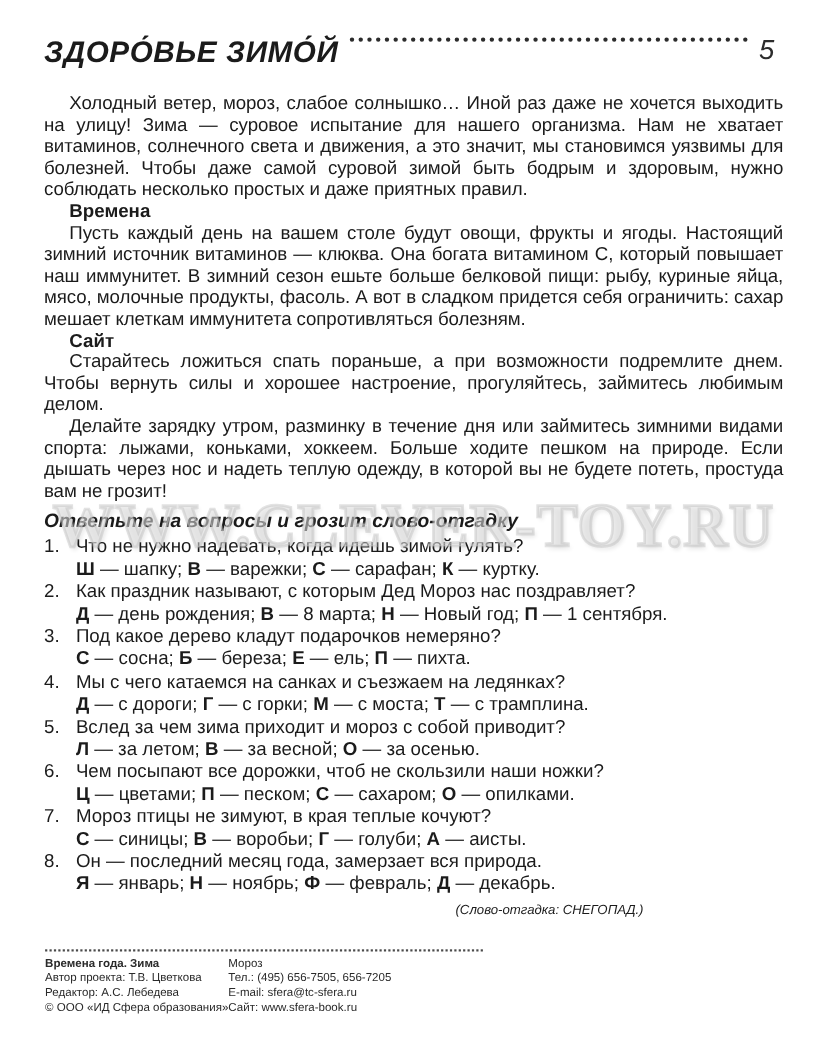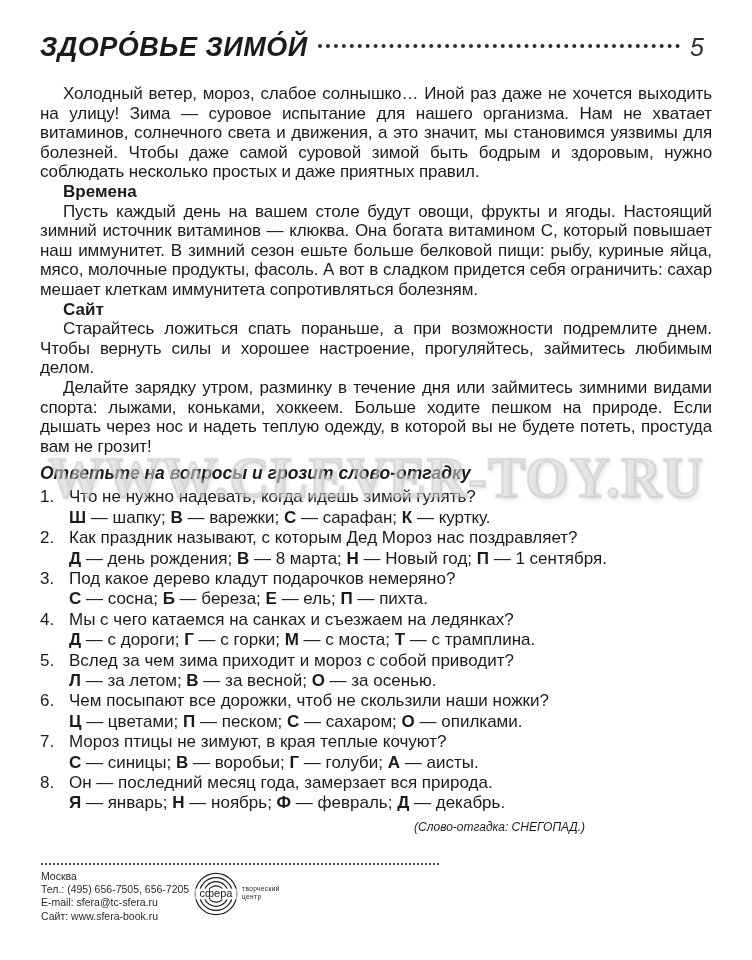--- a/index.html
+++ b/index.html
@@ -2,21 +2,21 @@
 <html lang="ru"><head>
 <meta charset="utf-8">
 <style>
   html,body{margin:0;padding:0;background:#fff;}
   body{width:752px;height:960px;position:relative;overflow:hidden;
        font-family:"Liberation Sans",sans-serif;color:#1b1b1b;}
   .page{position:relative;width:752px;height:960px;background:#ffffff;}
   .content{padding:34px 40px 0 40px;}
 
   
-  .hdr{display:flex;align-items:center;margin-bottom:23px;}
+  .hdr{display:flex;align-items:flex-start;margin-bottom:23px;}
   .hdr h1{margin:0;font-size:27px;font-weight:bold;font-style:italic;
           letter-spacing:.5px;white-space:nowrap;line-height:1;}
   .leader{flex:1;height:0;border-bottom:4px dotted #2c2c2c;margin:0 10px 4px 10px;}
   .pagenum{font-size:25px;font-style:italic;line-height:1;color:#2c2c2c;padding-right:8px;}
 
   
   .body-par{margin:0;font-size:17px;line-height:19.6px;text-align:justify;
             text-indent:23px;letter-spacing:-0.1px;}
   .sec-hd{margin:0;font-size:17px;line-height:19.6px;font-weight:bold;
           padding-left:23px;}
@@ -135,37 +135,26 @@
           </div>
           <div class="aline"><b>Я</b> — январь; <b>Н</b> — ноябрь; <b>Ф</b> — февраль; <b>Д</b> — декабрь.</div>
         </li>
       </ol>
     <p class="quiz-answer">(Слово-отгадка: СНЕГОПАД.)</p>
   </div>
 
   <div class="watermark">WWW.CLEVER-TOY.RU</div>
 
   <div class="footer">
+    <div class="fcol fcol-left">
+      <div class="ft-line">Времена года. Зима</div>
+      <div class="ft-line">Автор проекта: Т.В. Цветкова</div>
+      <div class="ft-line">Редактор: А.С. Лебедева</div>
+      <div class="ft-line">© ООО «ИД Сфера образования»</div>
+    </div>
     <div class="fcol fcol-mid">
-      <div class="ft-line">Москва</div>
+      <div class="ft-line">Мороз</div>
       <div class="ft-line">Тел.: (495) 656-7505, 656-7205</div>
       <div class="ft-line">E-mail: sfera@tc-sfera.ru</div>
       <div class="ft-line">Сайт: www.sfera-book.ru</div>
-    </div>
-    <div class="flogo">
-      <svg width="46" height="46" viewBox="0 0 48 48">
-        <g fill="none" stroke="#1c1c1c" stroke-width="1.3">
-          <circle cx="24" cy="24" r="21.6"></circle>
-          <circle cx="24" cy="24" r="17.2"></circle>
-          <circle cx="24" cy="24" r="12.8"></circle>
-          <circle cx="24" cy="24" r="8.6"></circle>
-          <circle cx="24" cy="24" r="4.4"></circle>
-        </g>
-        <rect x="2.5" y="18.4" width="43" height="11.2" fill="#ffffff"></rect>
-        <text id="logo-word" x="24" y="27.4" text-anchor="middle" font-family="Liberation Sans, sans-serif" font-size="11.5" fill="#1c1c1c">сфера</text>
-      </svg>
-      <div class="tagline">
-        <div>творческий</div>
-        <div>центр</div>
-      </div>
     </div>
   </div>
 </div>
 
 </body></html>

